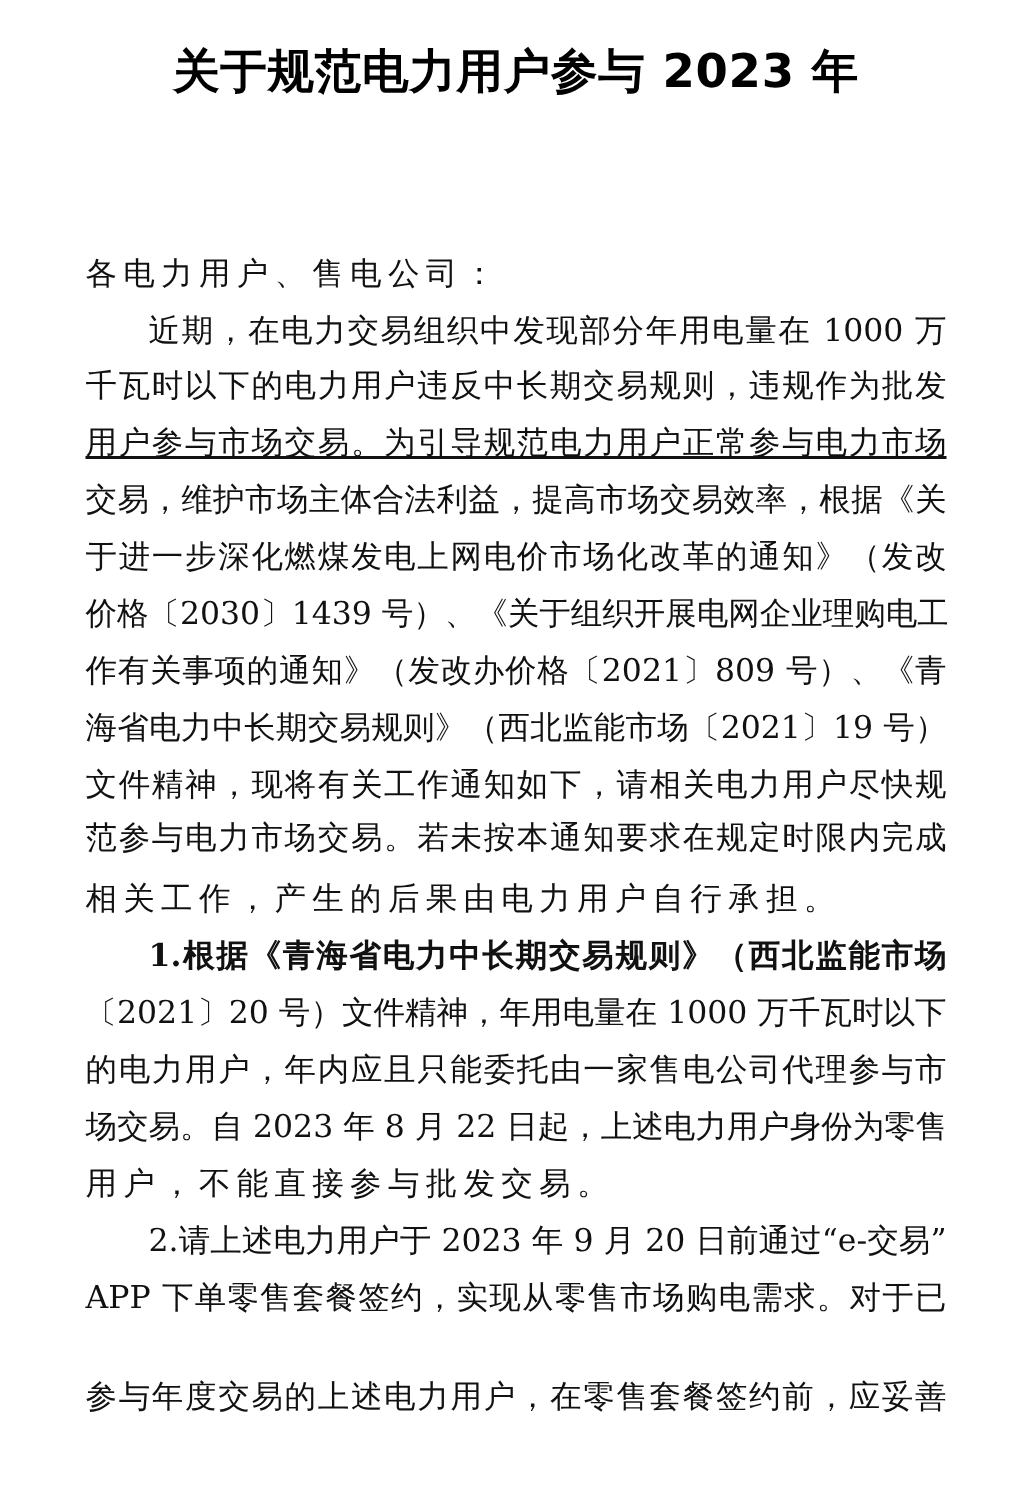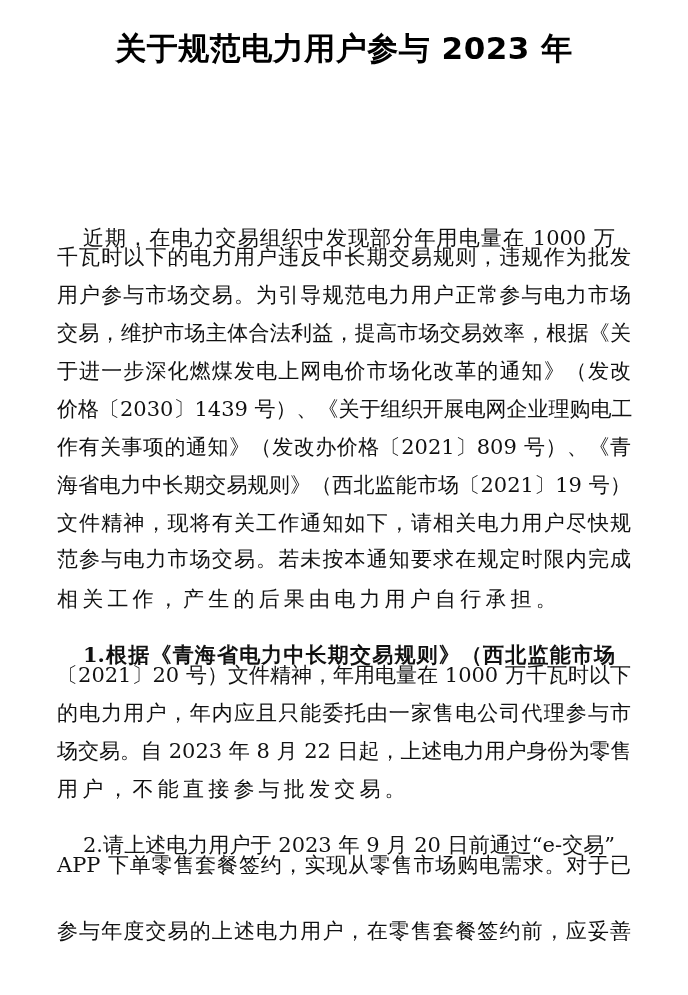--- a/index.html
+++ b/index.html
@@ -37,40 +37,41 @@
   .line {
     position: absolute;
     left: 57px;
     white-space: nowrap;
     font-family: "DejaVu Serif", "Liberation Serif", serif;
     font-size: 21px;
     line-height: 30px;
     color: #111111;
     letter-spacing: 4.2px;
   }
-  .line.indent { left: 83px; margin-top: 18px; }
+  .line.indent { left: 99px; }
   .line.justify {
     width: 574px;
     text-align: justify;
     text-align-last: justify;
     letter-spacing: 0;
   }
   .line.indent.justify { width: 532px; }
 </style>
 </head>
 <body>
 
 <div class="page">
   <div class="title l1">关于规范电力用户参与 2023 年</div>
 
+  <div class="line" style="top:167px;">各电力用户、售电公司：</div>
 
   <div id="body-lines">
       <div class="line indent justify" style="top: 205px;">近期，在电力交易组织中发现部分年用电量在 1000 万</div>
       <div class="line justify" style="top: 242px;">千瓦时以下的电力用户违反中长期交易规则，违规作为批发</div>
-      <div class="line justify" style="top: 280px;">用户参与市场交易。为引导规范电力用户正常参与电力市场</div>
+      <div class="line justify" style="top: 280px; text-decoration: underline;">用户参与市场交易。为引导规范电力用户正常参与电力市场</div>
       <div class="line justify" style="top: 318px;">交易，维护市场主体合法利益，提高市场交易效率，根据《关</div>
       <div class="line justify" style="top: 356px;">于进一步深化燃煤发电上网电价市场化改革的通知》（发改</div>
       <div class="line justify" style="top: 394px;">价格〔2030〕1439 号）、《关于组织开展电网企业理购电工</div>
       <div class="line justify" style="top: 432px;">作有关事项的通知》（发改办价格〔2021〕809 号）、《青</div>
       <div class="line justify" style="top: 470px;">海省电力中长期交易规则》（西北监能市场〔2021〕19 号）</div>
       <div class="line justify" style="top: 508px;">文件精神，现将有关工作通知如下，请相关电力用户尽快规</div>
       <div class="line justify" style="top: 546px; font-family: Liberation Mono, monospace;">范参与电力市场交易。若未按本通知要求在规定时限内完成</div>
       <div class="line" style="top: 584px;">相关工作，产生的后果由电力用户自行承担。</div>
       <div class="line indent justify" style="top: 622px; font-weight: bold;">1.根据《青海省电力中长期交易规则》（西北监能市场</div>
       <div class="line justify" style="top: 660px;">〔2021〕20 号）文件精神，年用电量在 1000 万千瓦时以下</div>

